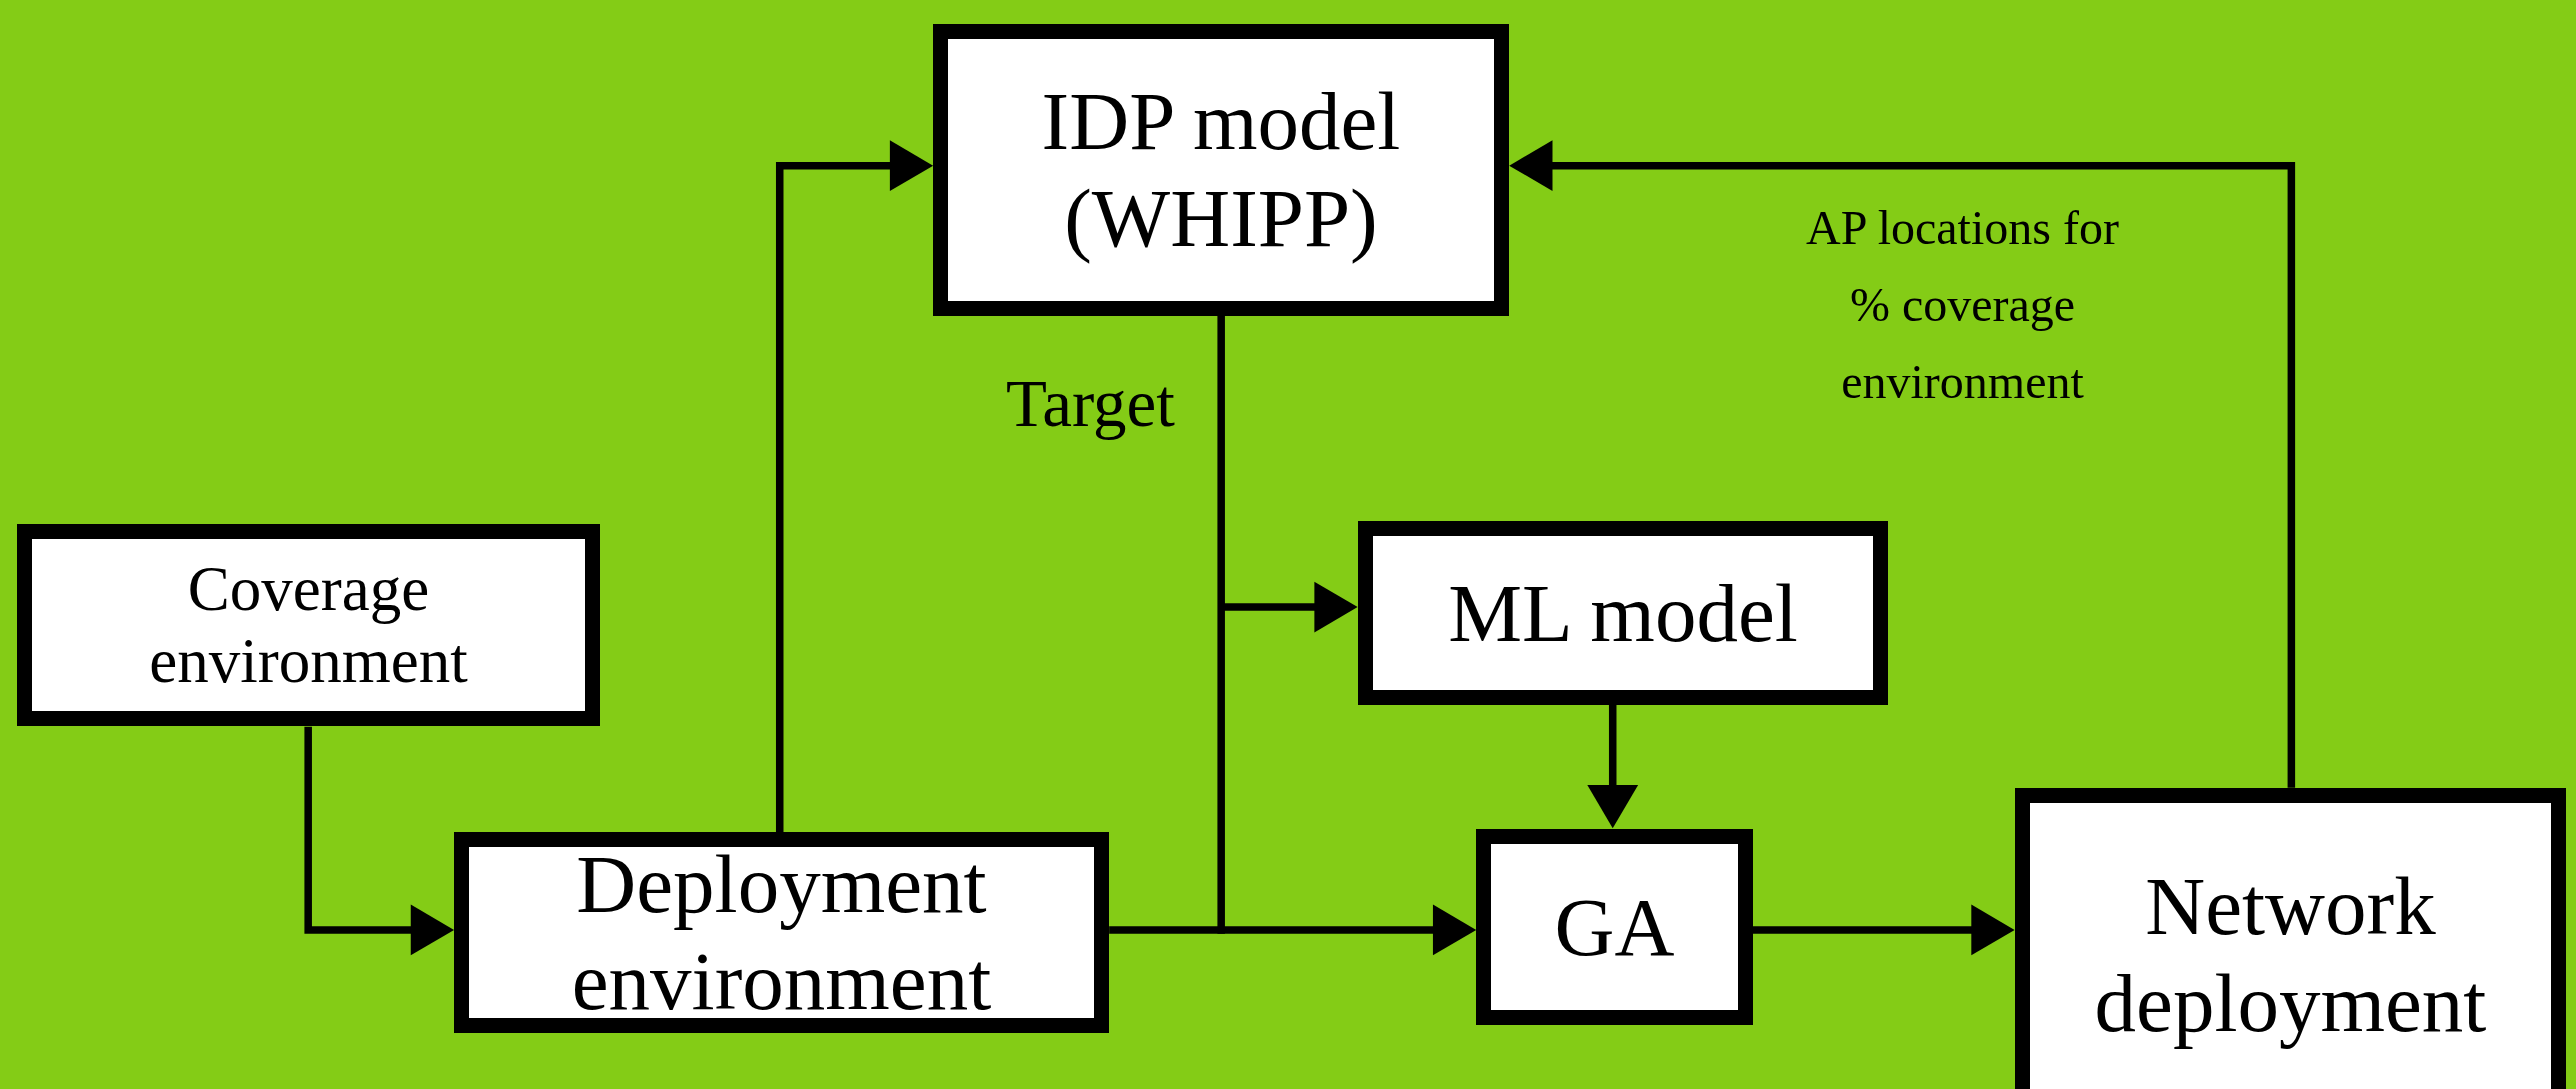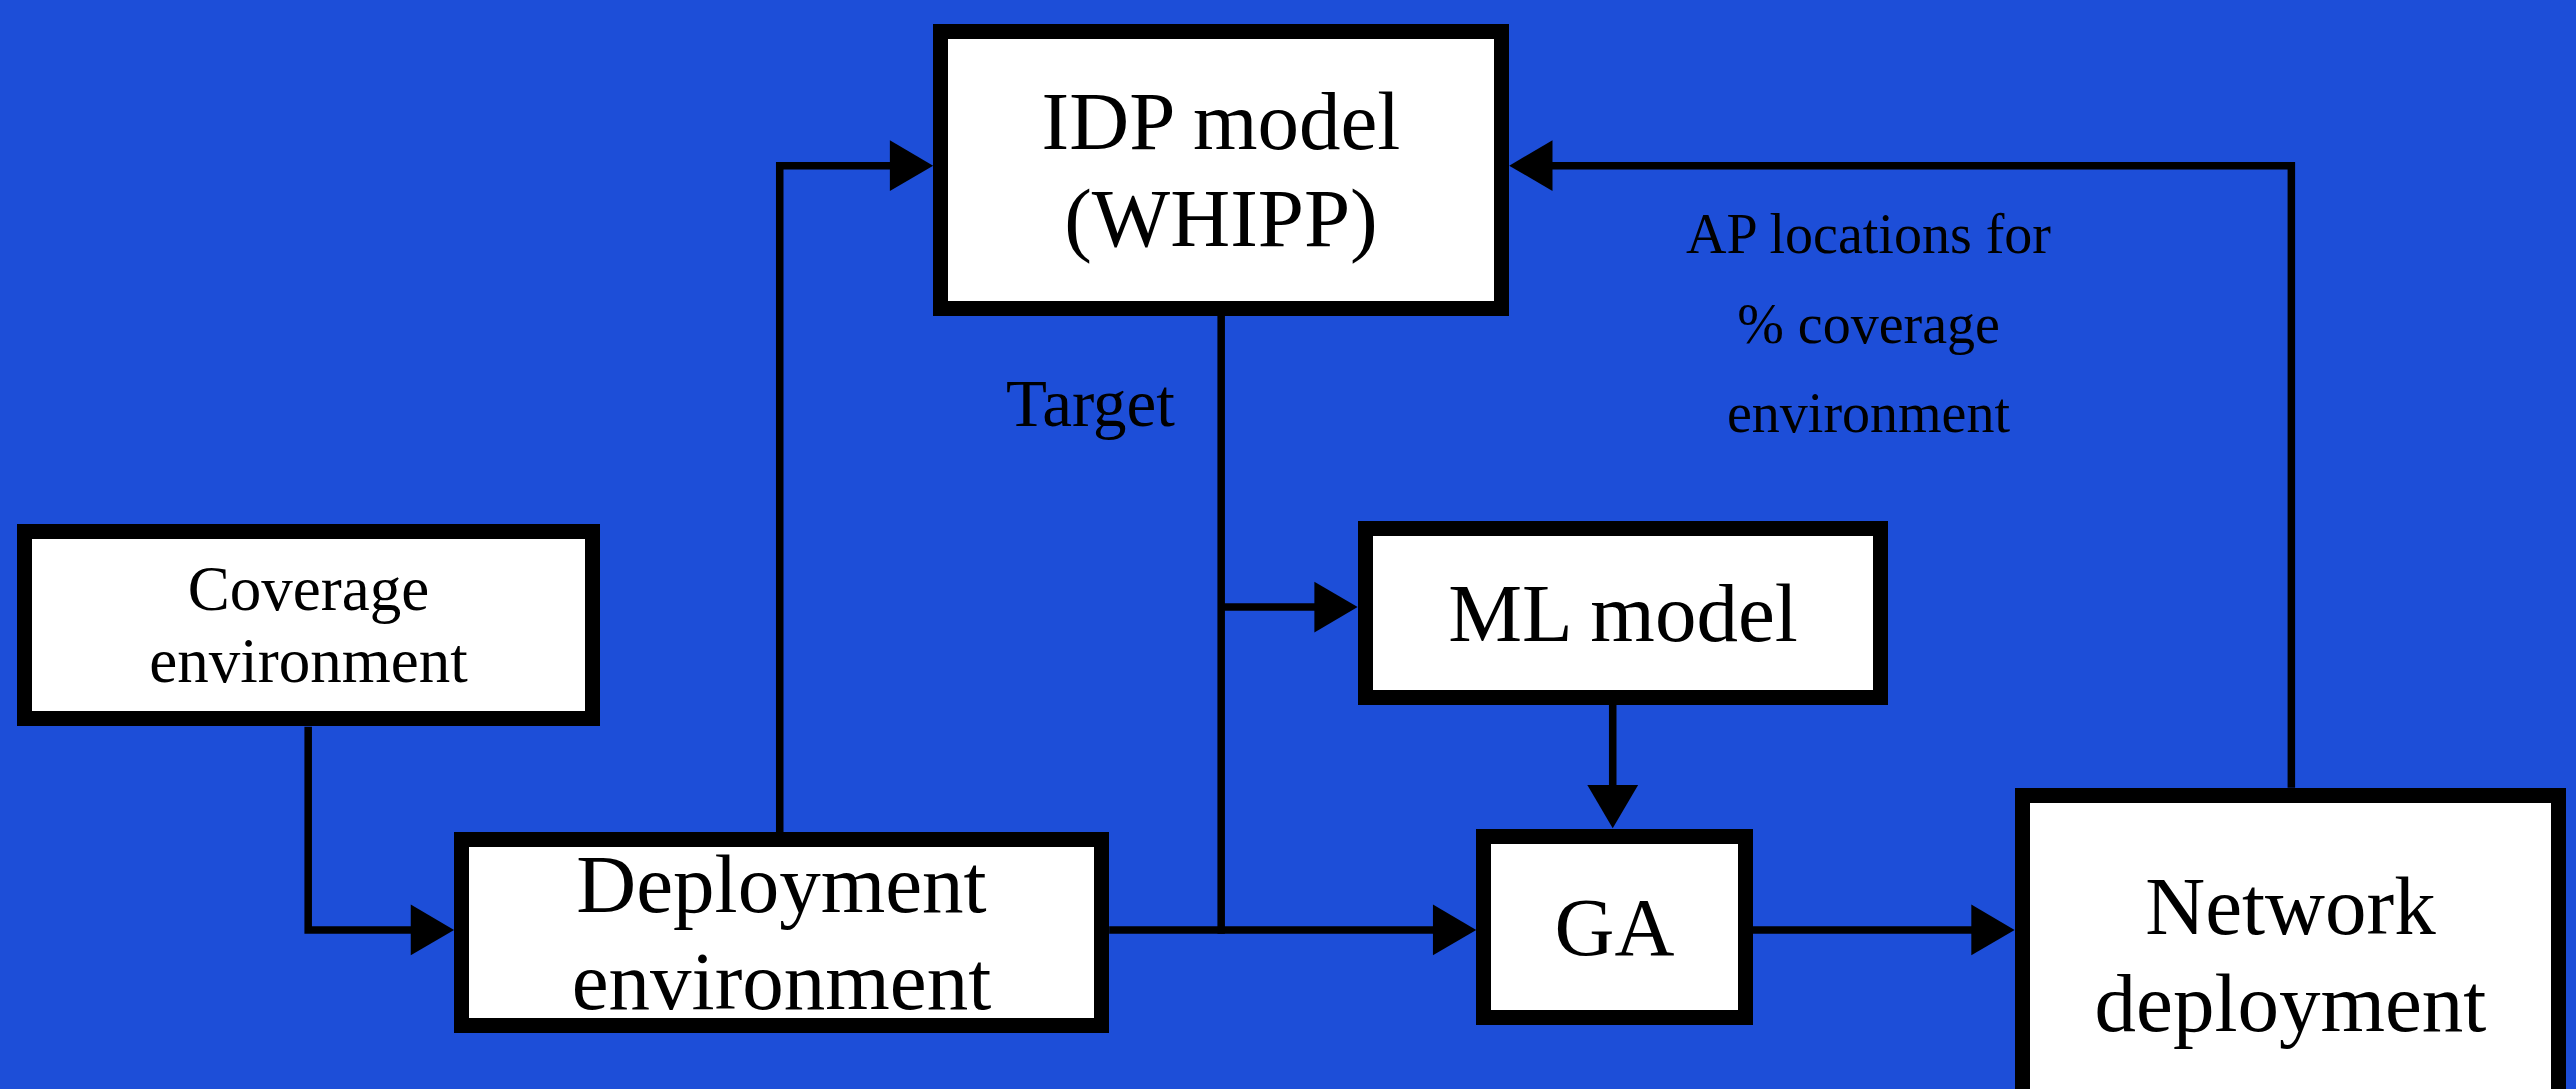--- a/index.html
+++ b/index.html
@@ -1,20 +1,20 @@
 <!DOCTYPE html>
 <html style="font-size:15px"><head>
 <meta charset="utf-8">
 <style>
   html, body { margin: 0; padding: 0; background: #ffffff; }
   .stage {
     position: relative;
     width: 2576px;
     height: 1089px;
-    background: #1d4ed8;
+    background: #84cc16;
     font-family: "Liberation Serif", "DejaVu Serif", serif;
     color: #000000;
     overflow: hidden;
   }
   .connectors {
     position: absolute;
     left: 0; top: 0;
     width: 2576px;
     height: 1089px;
   }
@@ -36,21 +36,21 @@
   .node-deployment { left: 454px;  top: 832px; width: 655px; height: 201px; }
   .node-ml         { left: 1358px; top: 521px; width: 530px; height: 184px; }
   .node-ga         { left: 1476px; top: 829px; width: 277px; height: 196px; }
   .node-network    { left: 2015px; top: 788px; width: 551px; height: 333px; }
   .edge-label {
     position: absolute;
     text-align: center;
   }
   .edge-label .line { display: block; white-space: nowrap; }
   .label-target-pl { left: 902px;  top: 363px; width: 377px; font-size: 67px; line-height: 1.22; }
-  .label-ap        { left: 1605px; top: 190px; width: 527px; font-size: 56px; line-height: 1.60; }
+  .label-ap        { left: 1699px; top: 190px; width: 527px; font-size: 48px; line-height: 1.60; }
 </style>
 </head>
 <body>
 
 <div class="stage">
 
   <svg class="connectors" viewBox="0 0 2736 1157" xmlns="http://www.w3.org/2000/svg">
 
     <polyline points="327,772 327,988 446,988" fill="none" stroke="#000000" stroke-width="8"></polyline>
     <polygon points="482,988 436,961 436,1015" fill="#000000"></polygon>

